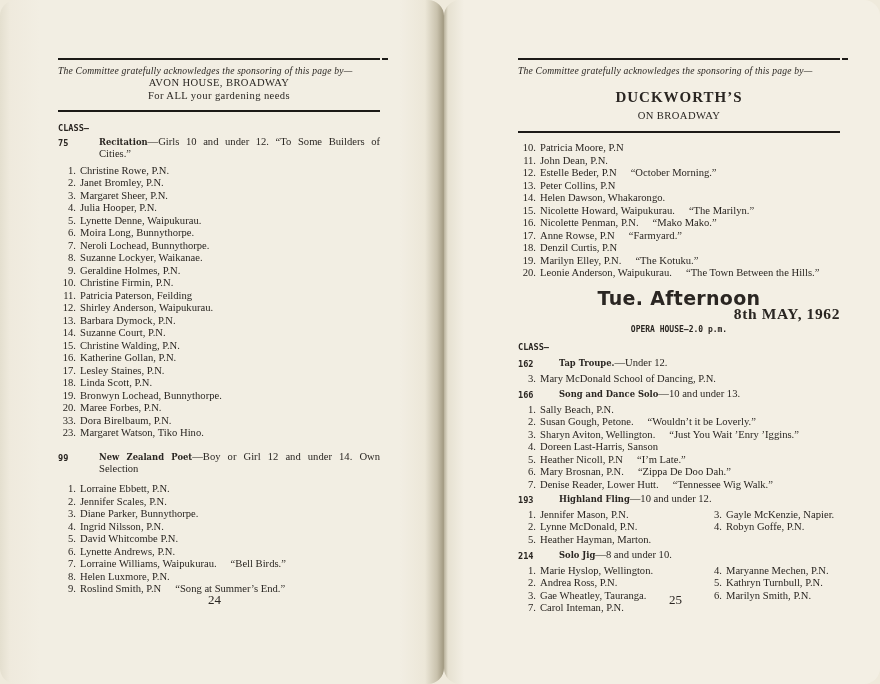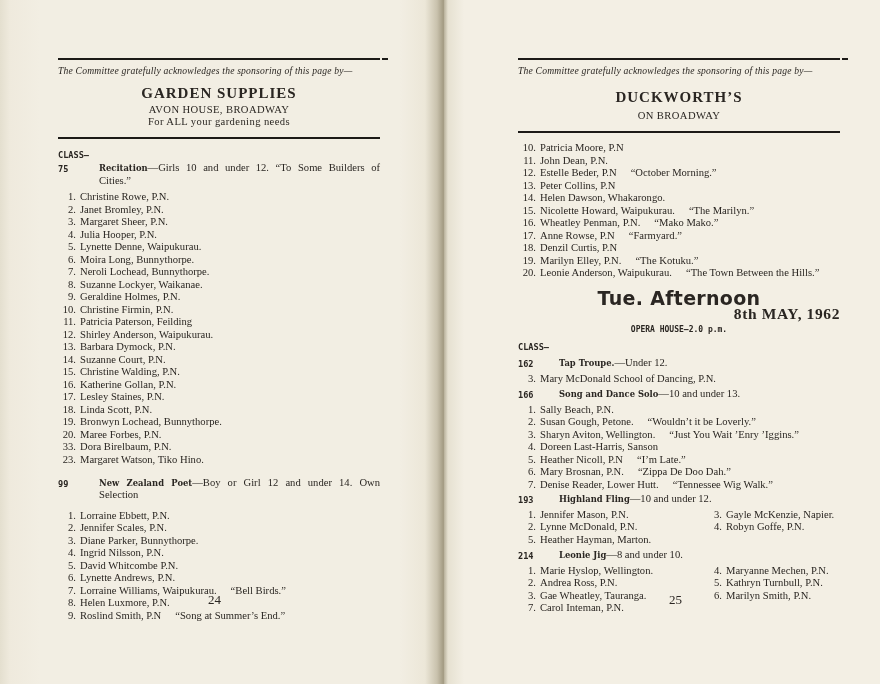--- a/index.html
+++ b/index.html
@@ -7,20 +7,21 @@
     width: 880px; height: 684px; overflow: hidden;
     background: #efeadc;
     font-family: "Liberation Serif", "DejaVu Serif", serif;
     color: #2a2622;
     position: relative;
   }
   .spread { position: absolute; inset: 0; }
   .page {
     position: absolute; top: 0; height: 684px;
     background: #f2eee3;
+    border-radius: 16px;
   }
   .page.left { left: 0; width: 444px;
     background: linear-gradient(to right, #e4dfcf 0px, #efeadd 10px, #f2eee3 40px, #f2eee3 400px, #ece7d8 425px, #c9c2ad 437px, #a59d85 443px);
   }
   .page.right { left: 444px; width: 436px;
     background: linear-gradient(to right, #b8b19b 0px, #e6e1d1 4px, #f3efe4 20px, #f3efe4 100%);
   }
   .content { position: absolute; font-size: 11.2px; line-height: 12.4px; }
   .left .content { left: 58px; width: 322px; top: 58px; }
   .right .content { left: 74px; width: 322px; top: 58px; }
@@ -57,21 +58,20 @@
 <body>
 
 <div class="spread">
 
   <div class="page left">
     <div class="content">
       <div class="rule-top">
           <span class="tail"></span>
         </div>
       <div class="ack">The Committee gratefully acknowledges the sponsoring of this page by—</div>
-      <div class="sponsor-name">GARDEN SUPPLIES</div>
       <div class="sponsor-line">AVON HOUSE, BROADWAY</div>
       <div class="sponsor-line">For ALL your gardening needs</div>
       <div class="rule-bot"></div>
 
       <div class="class-label">CLASS—</div>
       <div class="class-head">
         <span class="class-num">75</span>
         <span class="class-body">
           <span class="class-title">Recitation</span><span class="class-desc">—Girls 10 and under 12.   “To Some Builders of Cities.”</span>
         </span>
@@ -250,21 +250,21 @@
             <span class="num">14.</span>
             <span>Helen Dawson, Whakarongo.</span>
           </div>
           <div class="entry">
             <span class="num">15.</span>
             <span>Nicolette Howard, Waipukurau.</span>
             <span class="quote">“The Marilyn.”</span>
           </div>
           <div class="entry">
             <span class="num">16.</span>
-            <span>Wheatley Penman, P.N.</span>
+            <span>Nicolette Penman, P.N.</span>
             <span class="quote">“Mako Mako.”</span>
           </div>
           <div class="entry">
             <span class="num">17.</span>
             <span>Anne Rowse, P.N</span>
             <span class="quote">“Farmyard.”</span>
           </div>
           <div class="entry">
             <span class="num">18.</span>
             <span>Denzil Curtis, P.N</span>
@@ -364,21 +364,21 @@
             </div>
             <div class="entry">
               <span class="num">4.</span>
               <span>Robyn Goffe, P.N.</span>
             </div>
           </div>
         </div>
 
       <div class="class-head" style="margin-top:3px">
         <span class="class-num">214</span>
-        <span class="class-body"><span class="class-title">Leonie Jig</span><span class="class-desc">—8 and under 10.</span></span>
+        <span class="class-body"><span class="class-title">Solo Jig</span><span class="class-desc">—8 and under 10.</span></span>
       </div>
       <div class="entries two-col" id="r-c3" style="margin-top:2px">
           <div>
             <div class="entry">
               <span class="num">1.</span>
               <span>Marie Hyslop, Wellington.</span>
             </div>
             <div class="entry">
               <span class="num">2.</span>
               <span>Andrea Ross, P.N.</span>

